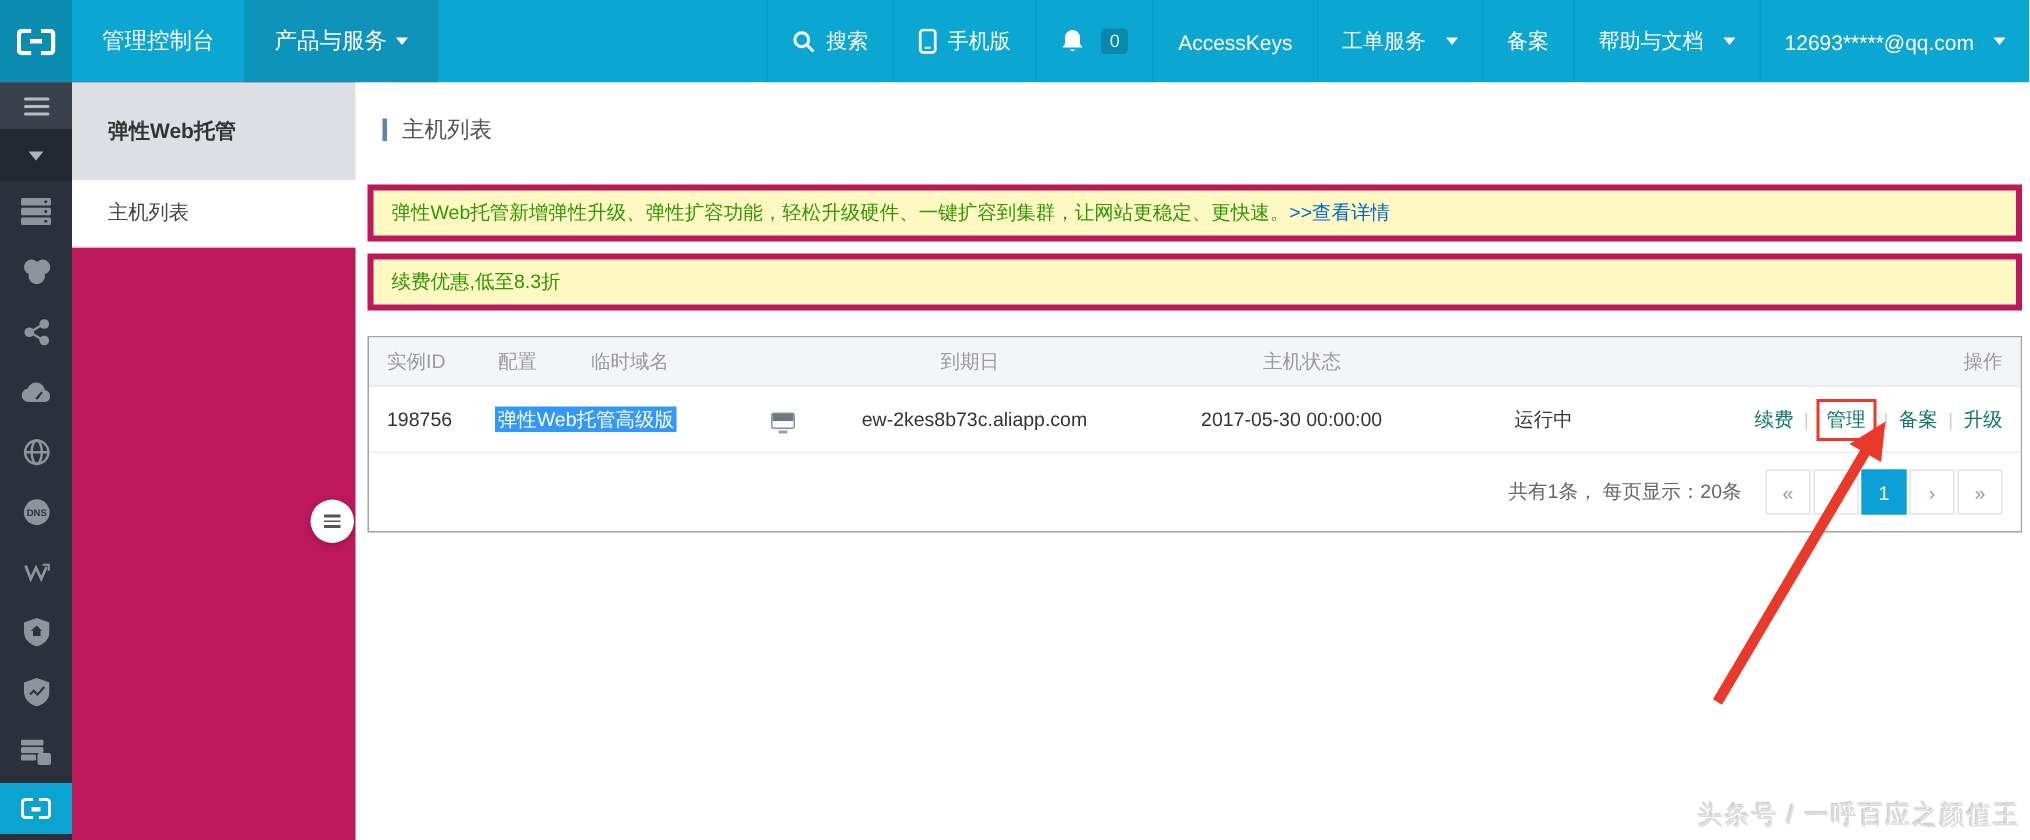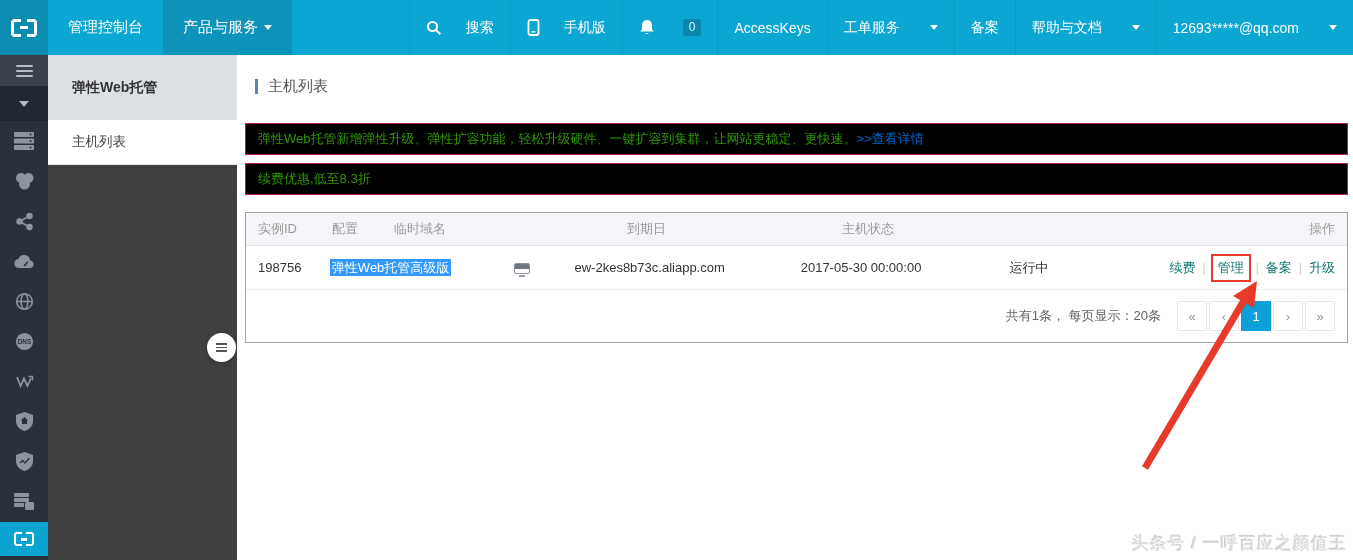--- a/index.html
+++ b/index.html
@@ -11,53 +11,53 @@
   .topbar { position:absolute; top:0; left:0; width:1353px; height:55px; background:#0ca6d2; color:#fff; display:flex; align-items:stretch; }
   .logo-sq { width:48px; height:55px; background:#0b8db2; display:flex; align-items:center; justify-content:center; cursor:pointer; }
   .logo-glyph { position:relative; width:26px; height:18px; }
   .logo-glyph .b { position:absolute; top:0; bottom:0; width:10px; border:3px solid #fff; }
   .logo-glyph .b.l { left:0; border-right:none; border-radius:4px 0 0 4px; }
   .logo-glyph .b.r { right:0; border-left:none; border-radius:0 4px 4px 0; }
   .logo-glyph .d { position:absolute; left:9px; right:9px; top:7px; height:3.5px; background:#fff; }
   .tn-item { display:flex; align-items:center; padding:0 20px; font-size:15px; cursor:pointer; white-space:nowrap; }
   .tn-item.products { background:#0e93bb; }
   .tn-right { margin-left:auto; display:flex; align-items:stretch; }
-  .tn-right .tn-item { padding:0 16px; font-size:14px; border-left:1px solid rgba(0,0,0,0.06); gap:24px; }
+  .tn-right .tn-item { padding:0 16px; font-size:14px; border-left:1px solid rgba(0,0,0,0.06); gap:7px; }
   .caret-down { width:0; height:0; border-left:4.5px solid transparent; border-right:4.5px solid transparent; border-top:5px solid #fff; margin-left:6px; display:inline-block; }
   .badge { background:rgba(0,0,0,0.18); color:#d9f1fa; font-size:12px; line-height:17px; padding:0 6px; border-radius:3px; margin-left:4px; }
   .ic { display:inline-block; }
 
   
   .rail { position:absolute; left:0; top:55px; width:48px; height:505px; background:#2b313c; }
   .rail-item { width:48px; height:40px; display:flex; align-items:center; justify-content:center; color:#8d949e; cursor:pointer; }
   .rail-item.menu { height:31px; background:#3a414c; }
   .rail-item.caret { height:35px; background:#222831; }
   .rail-item.active { position:absolute; bottom:4px; left:0; height:34px; background:#0ba3cf; }
   .hamb { width:17px; } .hamb i { display:block; height:2px; background:#b6bcc4; margin:3px 0; border-radius:1px; }
   .tri-dn { width:0; height:0; border-left:5px solid transparent; border-right:5px solid transparent; border-top:6px solid #aeb4bc; }
   .mini-logo { position:relative; width:20px; height:14px; }
   .mini-logo .b { position:absolute; top:0; bottom:0; width:8px; border:2.5px solid #fff; }
   .mini-logo .b.l { left:0; border-right:none; border-radius:3px 0 0 3px; }
   .mini-logo .b.r { right:0; border-left:none; border-radius:0 3px 3px 0; }
   .mini-logo .d { position:absolute; left:7px; right:7px; top:5.5px; height:3px; background:#fff; }
 
   
-  .sidebar { position:absolute; left:48px; top:55px; width:217px; height:505px; background:#404040; border-right:1px solid #e2e4e8; }
+  .sidebar { position:absolute; left:48px; top:55px; width:217px; height:505px; background:#be185d; border-right:1px solid #e2e4e8; }
   .sb-header { height:65px; background:#dce0e5; display:flex; align-items:center; padding-left:24px; font-size:14px; font-weight:bold; color:#333; }
   .sb-item { height:45px; background:#fff; display:flex; align-items:center; padding-left:24px; font-size:13.5px; color:#444; border-bottom:1px solid #e4e6ea; cursor:pointer; }
   .collapse-handle { position:absolute; left:159px; top:278px; width:29px; height:29px; border-radius:50%; background:#fff; box-shadow:0 1px 5px rgba(0,0,0,0.22); display:flex; align-items:center; justify-content:center; cursor:pointer; }
   .grip { width:11px; } .grip i { display:block; height:1.8px; background:#555; margin:2px 0; }
 
   
   .content { position:absolute; left:237px; top:55px; width:1116px; height:505px; background:#fff; }
   .page-title { display:flex; align-items:center; gap:10px; margin:22px 0 0 18px; }
   .title-bar { width:3px; height:15px; background:#5e85ad; }
   .page-title span.t { font-size:15px; color:#555; }
 
-  .banner { margin:0 5px 0 8px; border:1px solid #be185d; background:#000000; color:#2f9700; font-size:13px; padding:7px 12px; line-height:16px; }
+  .banner { margin:0 5px 0 8px; border:4px solid #be185d; background:#fef9c3; color:#2f9700; font-size:13px; padding:7px 12px; line-height:16px; }
   .banner.first { margin-top:27px; }
   .banner.second { margin-top:8px; }
   .banner a { color:#0066cc; text-decoration:none; cursor:pointer; }
 
   .htable { margin:17px 5px 0 8px; border:1px solid #a3a3a3; }
   .thead { display:flex; align-items:center; height:33px; background:#f4f5f8; color:#9a9a9a; font-size:13px; border-bottom:1px solid #e6e8ec; }
   .trow { display:flex; align-items:center; height:44px; font-size:13px; color:#333; border-bottom:1px solid #eceef1; background:#fff; }
   .c1 { width:86px; padding-left:12px; } .c2 { width:190px; } .c3 { width:62px; }
   .c4 { width:233px; } .c5 { width:215px; } .c6 { width:165px; }
   .c7 { flex:1; text-align:right; padding-right:12px; white-space:nowrap; }

